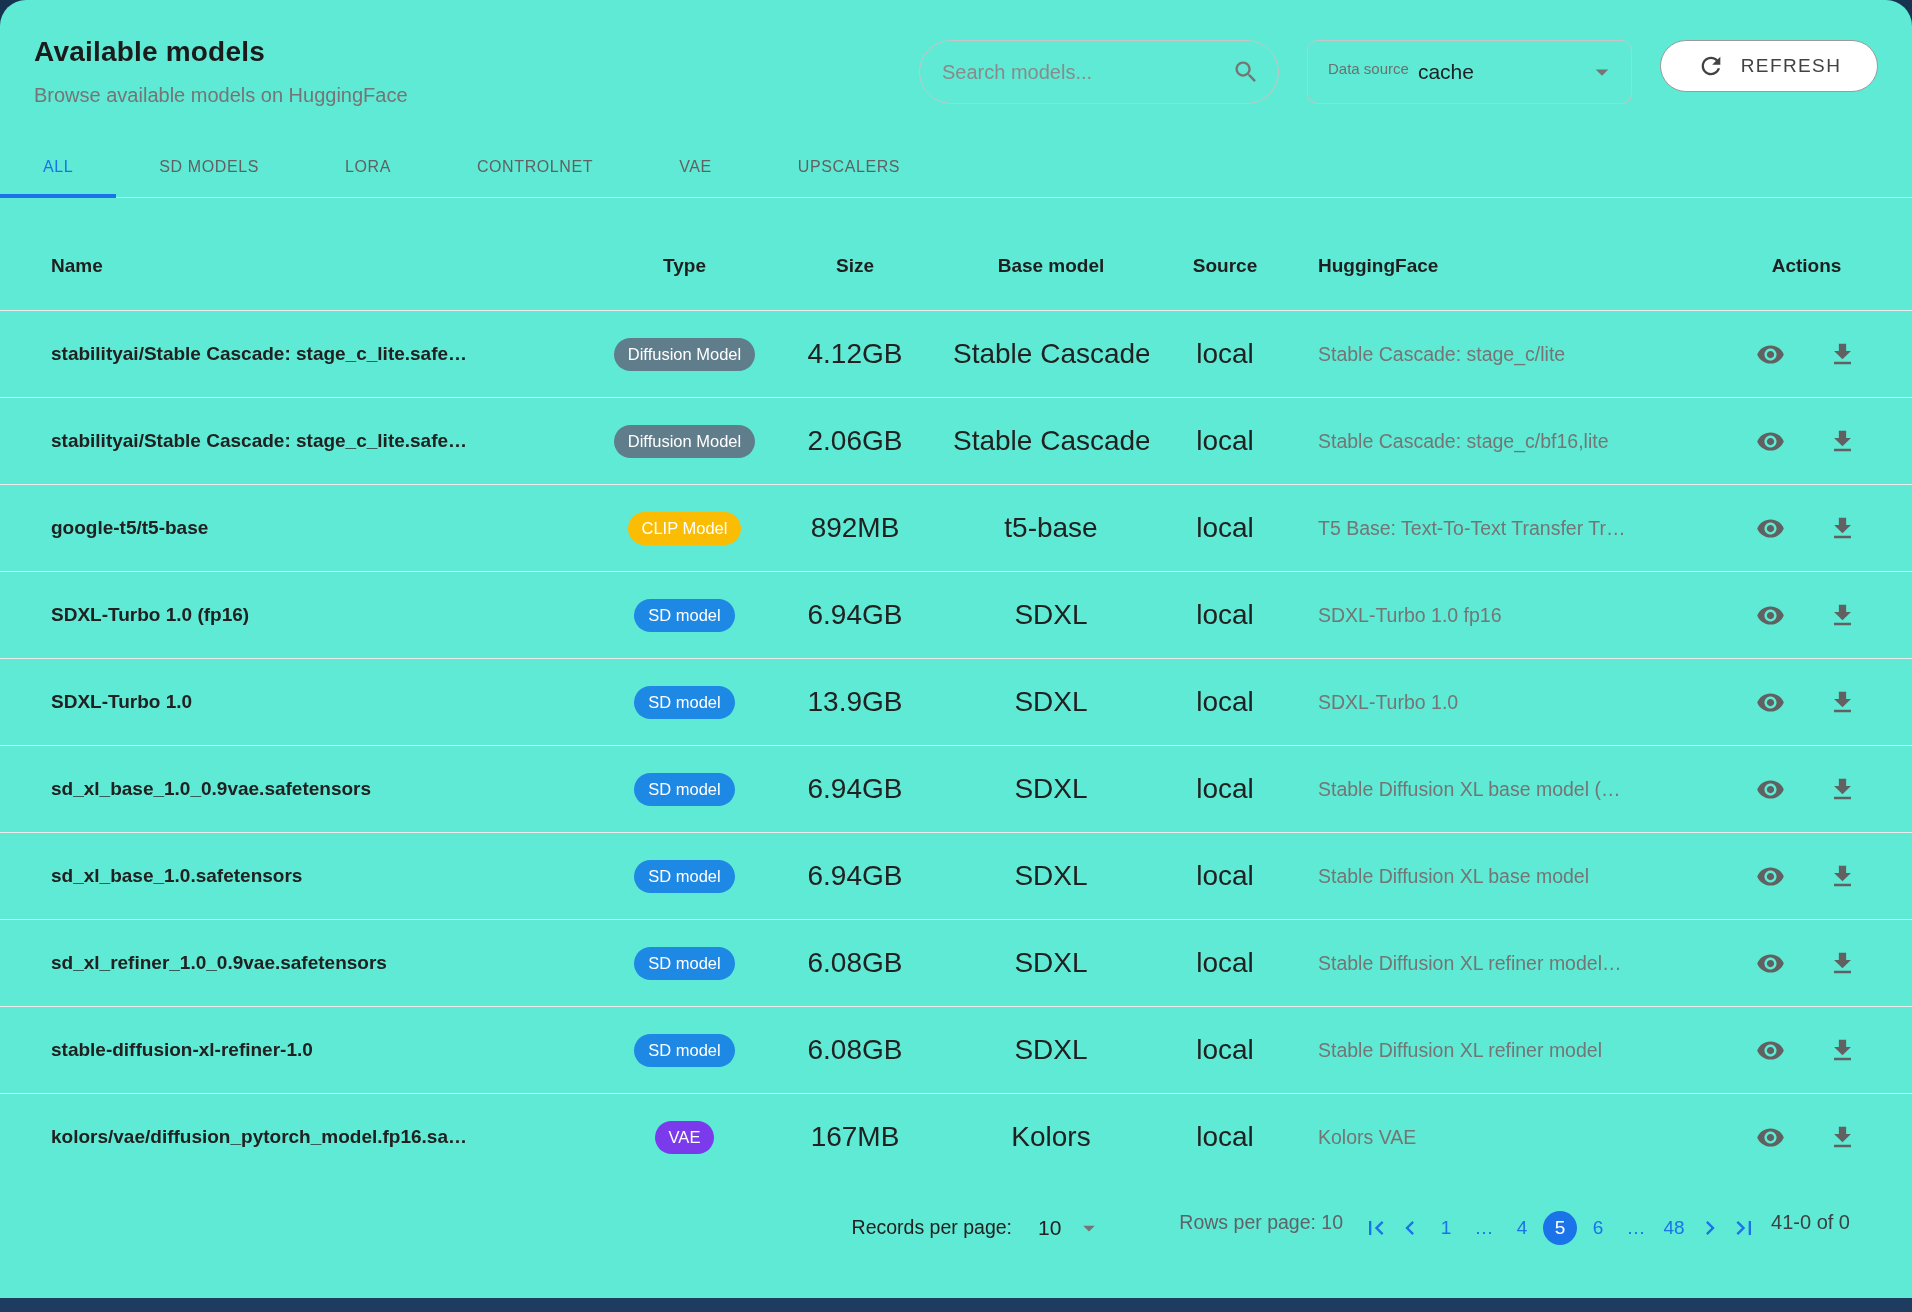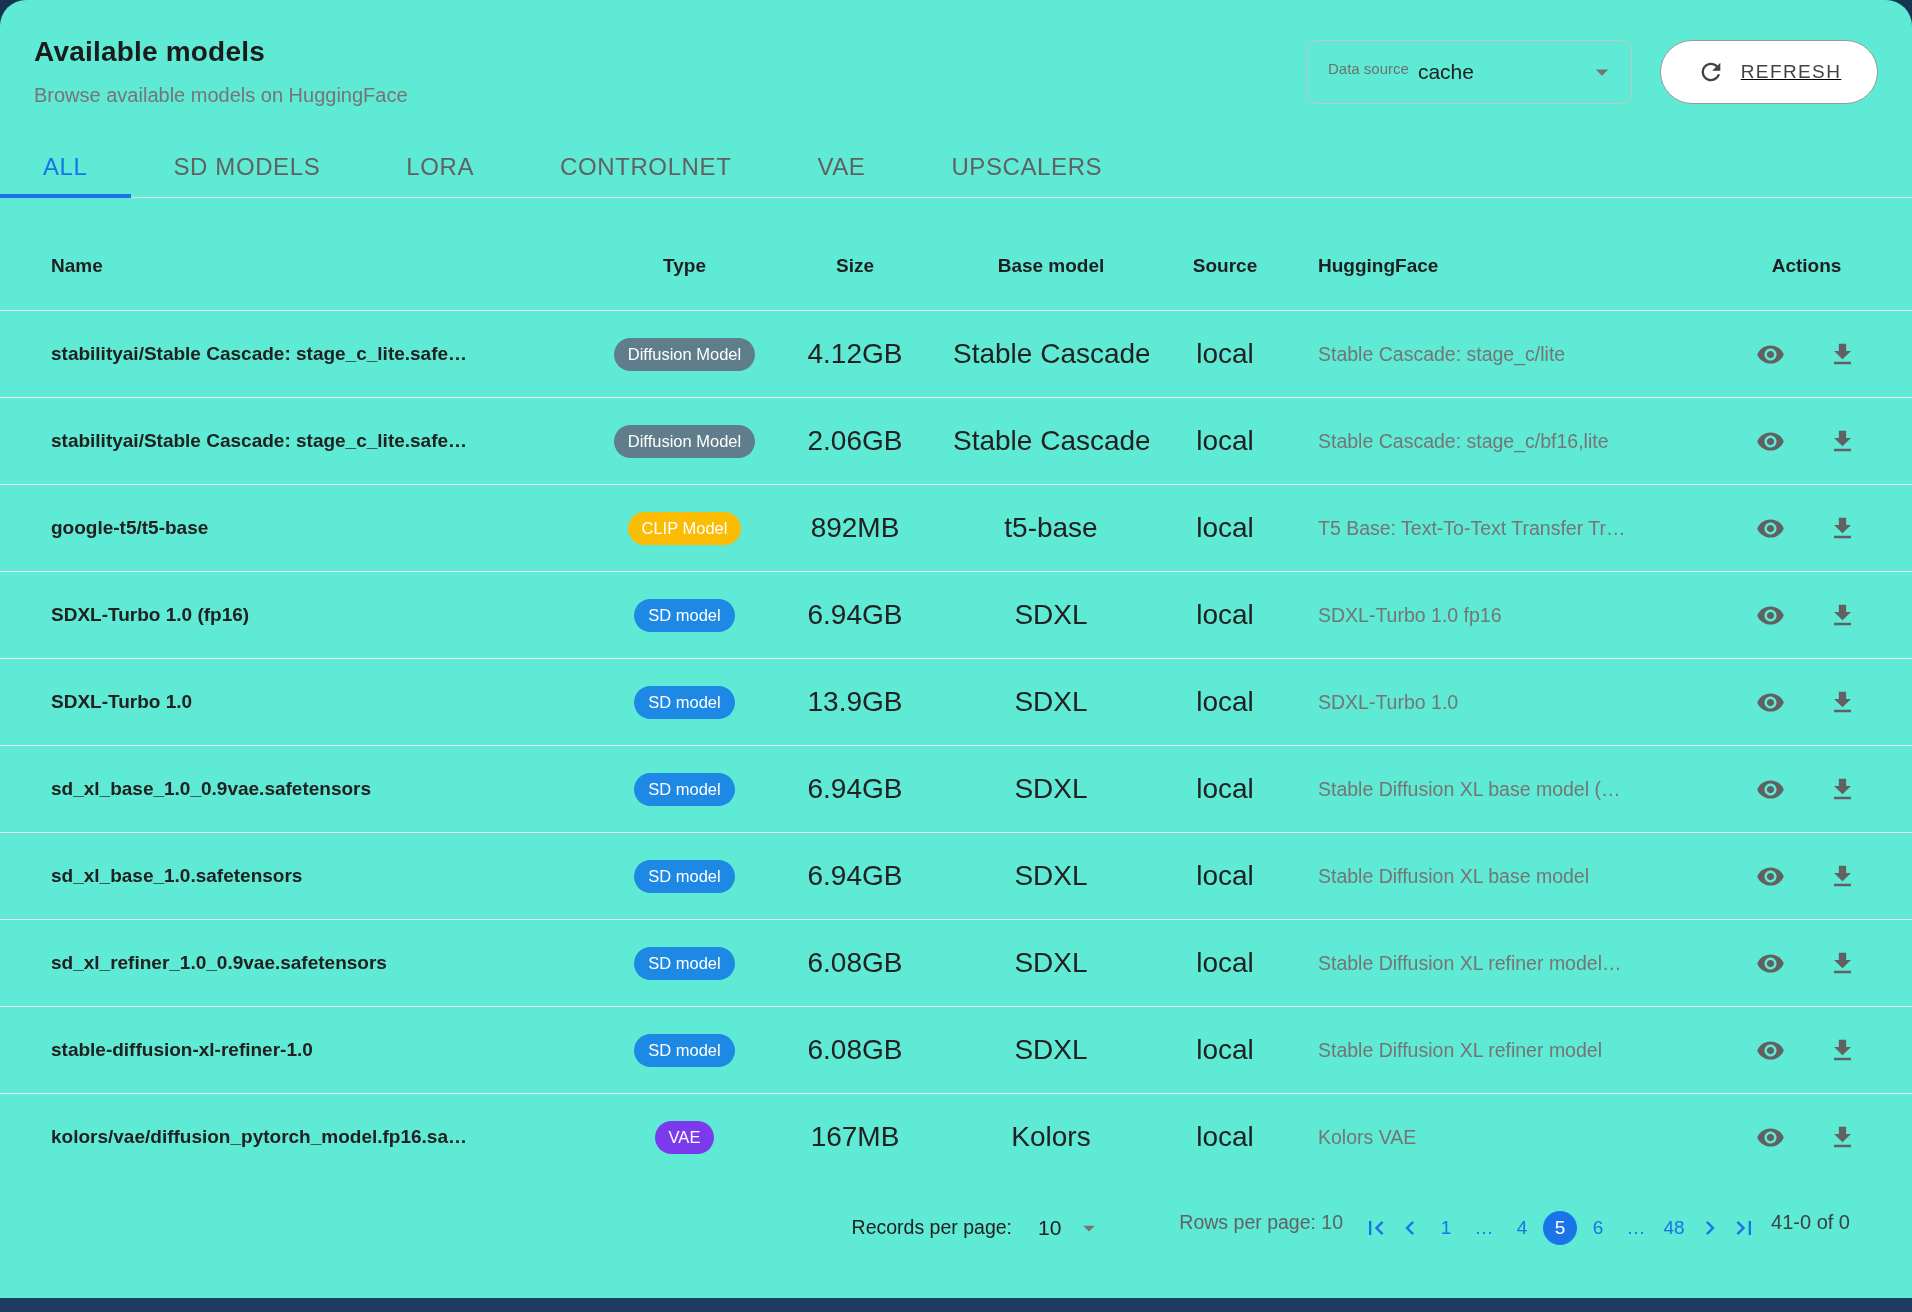--- a/index.html
+++ b/index.html
@@ -20,27 +20,27 @@
   .search-input { flex:1; border:none; outline:none; font-size:20px; color:#212121; background:transparent;
                   font-family:inherit; }
   .search-input::placeholder { color:#8a8a8a; }
 
   .select { width:325px; height:64px; border:1px solid #c6c6c6; border-radius:10px;
             display:flex; align-items:center; padding:0 14px 0 20px; cursor:pointer; }
   .select-text { flex:1; display:flex; flex-direction:row; gap:9px; }
   .select-label { font-size:15px; color:#6f6f6f; }
   .select-value { font-size:21px; color:#202124; }
 
-  .refresh-btn { width:218px; height:64px; border:1px solid #9a9a9a; border-radius:32px; background:#fff;
-                 display:flex; align-items:center; justify-content:center; gap:16px; cursor:pointer;text-decoration:underline; }
+  .refresh-btn { width:218px; height:52px; border:1px solid #9a9a9a; border-radius:32px; background:#fff;
+                 display:flex; align-items:center; justify-content:center; gap:16px; cursor:pointer; }
   .refresh-btn span { font-size:19px; font-weight:500; letter-spacing:1.4px; color:#424242; }
 
   
   .tabs { display:flex; margin-top:30px; border-bottom:1px solid #e0e0e0; }
-  .tab { height:60px; padding:0 43px; display:flex; align-items:center; font-size:24px; font-weight:500;
+  .tab { height:60px; padding:0 43px; display:flex; align-items:center; font-size:16px; font-weight:500;
          letter-spacing:.6px; color:#616161; cursor:pointer; position:relative; }
   .tab.active { color:#1a73e8; }
   .tab.active::after { content:""; position:absolute; left:0; right:0; bottom:-1px; height:4px; background:#1a73e8; }
 
   
   .table { width:1912px; }
   .row { display:grid; grid-template-columns:612px 145px 196px 196px 152px 400px 211px; align-items:center; }
   .thead { height:112px; padding-top:24px; }
   .thead .cell { font-size:19px; font-weight:700; color:#1f1f1f; }
   .tr { height:87px; border-top:1px solid #ececec; cursor:default; }
@@ -78,20 +78,28 @@
 <body>
 
 <div class="card">
 
   <div class="header">
     <div class="header-left">
       <div class="page-title">Available models</div>
       <div class="page-subtitle">Browse available models on HuggingFace</div>
     </div>
     <div class="header-right">
+      <div class="search-box">
+        <input class="search-input" placeholder="Search models..." style="">
+        <span style="display:flex">
+          <svg width="28" height="28" viewBox="0 0 24 24" fill="#757575">
+              <path d="M15.5 14h-.79l-.28-.27C15.41 12.59 16 11.11 16 9.5 16 5.91 13.09 3 9.5 3S3 5.91 3 9.5 5.91 16 9.5 16c1.61 0 3.09-.59 4.23-1.57l.27.28v.79l5 4.99L20.49 19l-4.99-5zm-6 0C7.01 14 5 11.99 5 9.5S7.01 5 9.5 5 14 7.01 14 9.5 11.99 14 9.5 14z"></path>
+            </svg>
+        </span>
+      </div>
       <div class="select">
         <div class="select-text">
           <span class="select-label">Data source</span>
           <span class="select-value">cache</span>
         </div>
         <span style="display:flex">
           <svg width="30" height="30" viewBox="0 0 24 24" fill="#757575">
               <path d="M7 10l5 5 5-5z"></path>
             </svg>
         </span>

